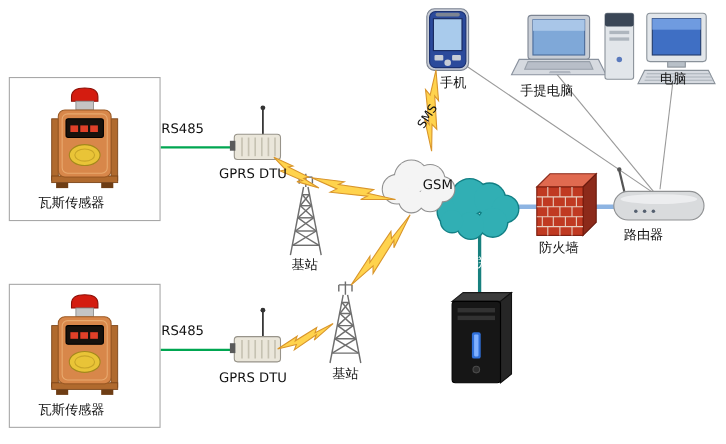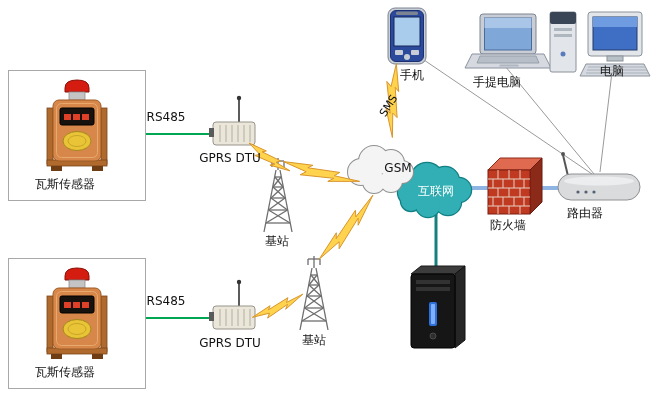--- a/index.html
+++ b/index.html
@@ -1,21 +1,21 @@
 <!DOCTYPE html>
 <html><head>
 <meta charset="utf-8">
 <style>
   html,body{margin:0;padding:0;background:#fff;}
   .stage{position:relative;width:660px;height:404px;background:#ffffff;overflow:hidden;
          font-family:"DejaVu Sans","Liberation Sans",sans-serif;}
   .stage svg{position:absolute;left:0;top:0;display:block;}
   .lbl{position:absolute;font-size:12px;line-height:14px;color:#111;white-space:nowrap;
        transform:translateX(-50%);}
-  .lbl.white{color:#ffffff;}
+  .lbl.white{color:#ffffff;margin-top:48px;}
   .lbl.rot{transform:translate(-50%,-50%) rotate(-57deg);font-size:11px;}
 </style>
 </head>
 <body>
 
 <div class="stage">
 
 <svg width="660" height="404" viewBox="0 0 660 404">
   <defs>
     <path id="bolt" d="M0,2 L45,-7 L39,-2 L88,-11 L82,-5 L122,-10 L76,4 L83,-2 L32,9 L39,3 Z" vector-effect="non-scaling-stroke"></path>

